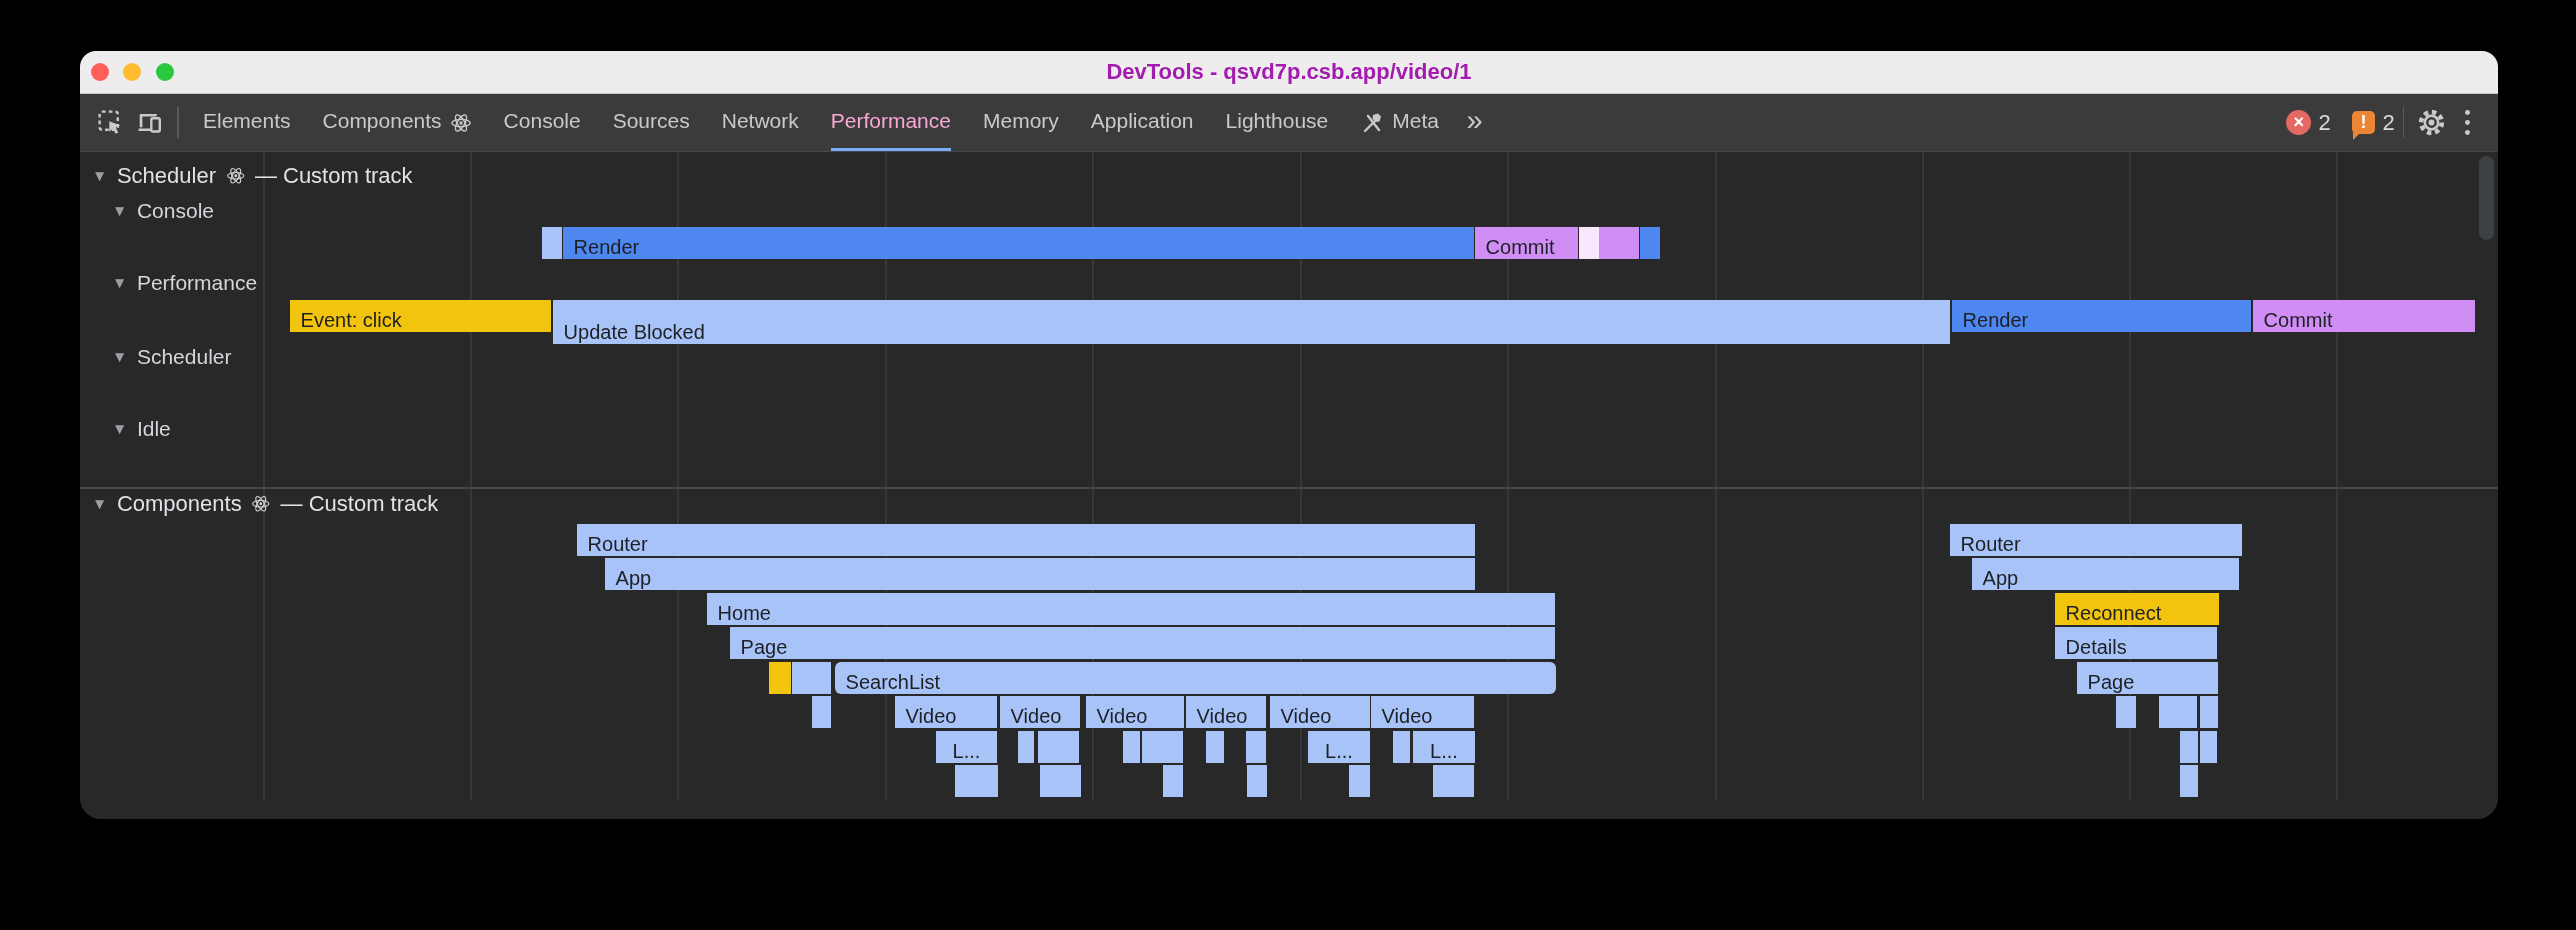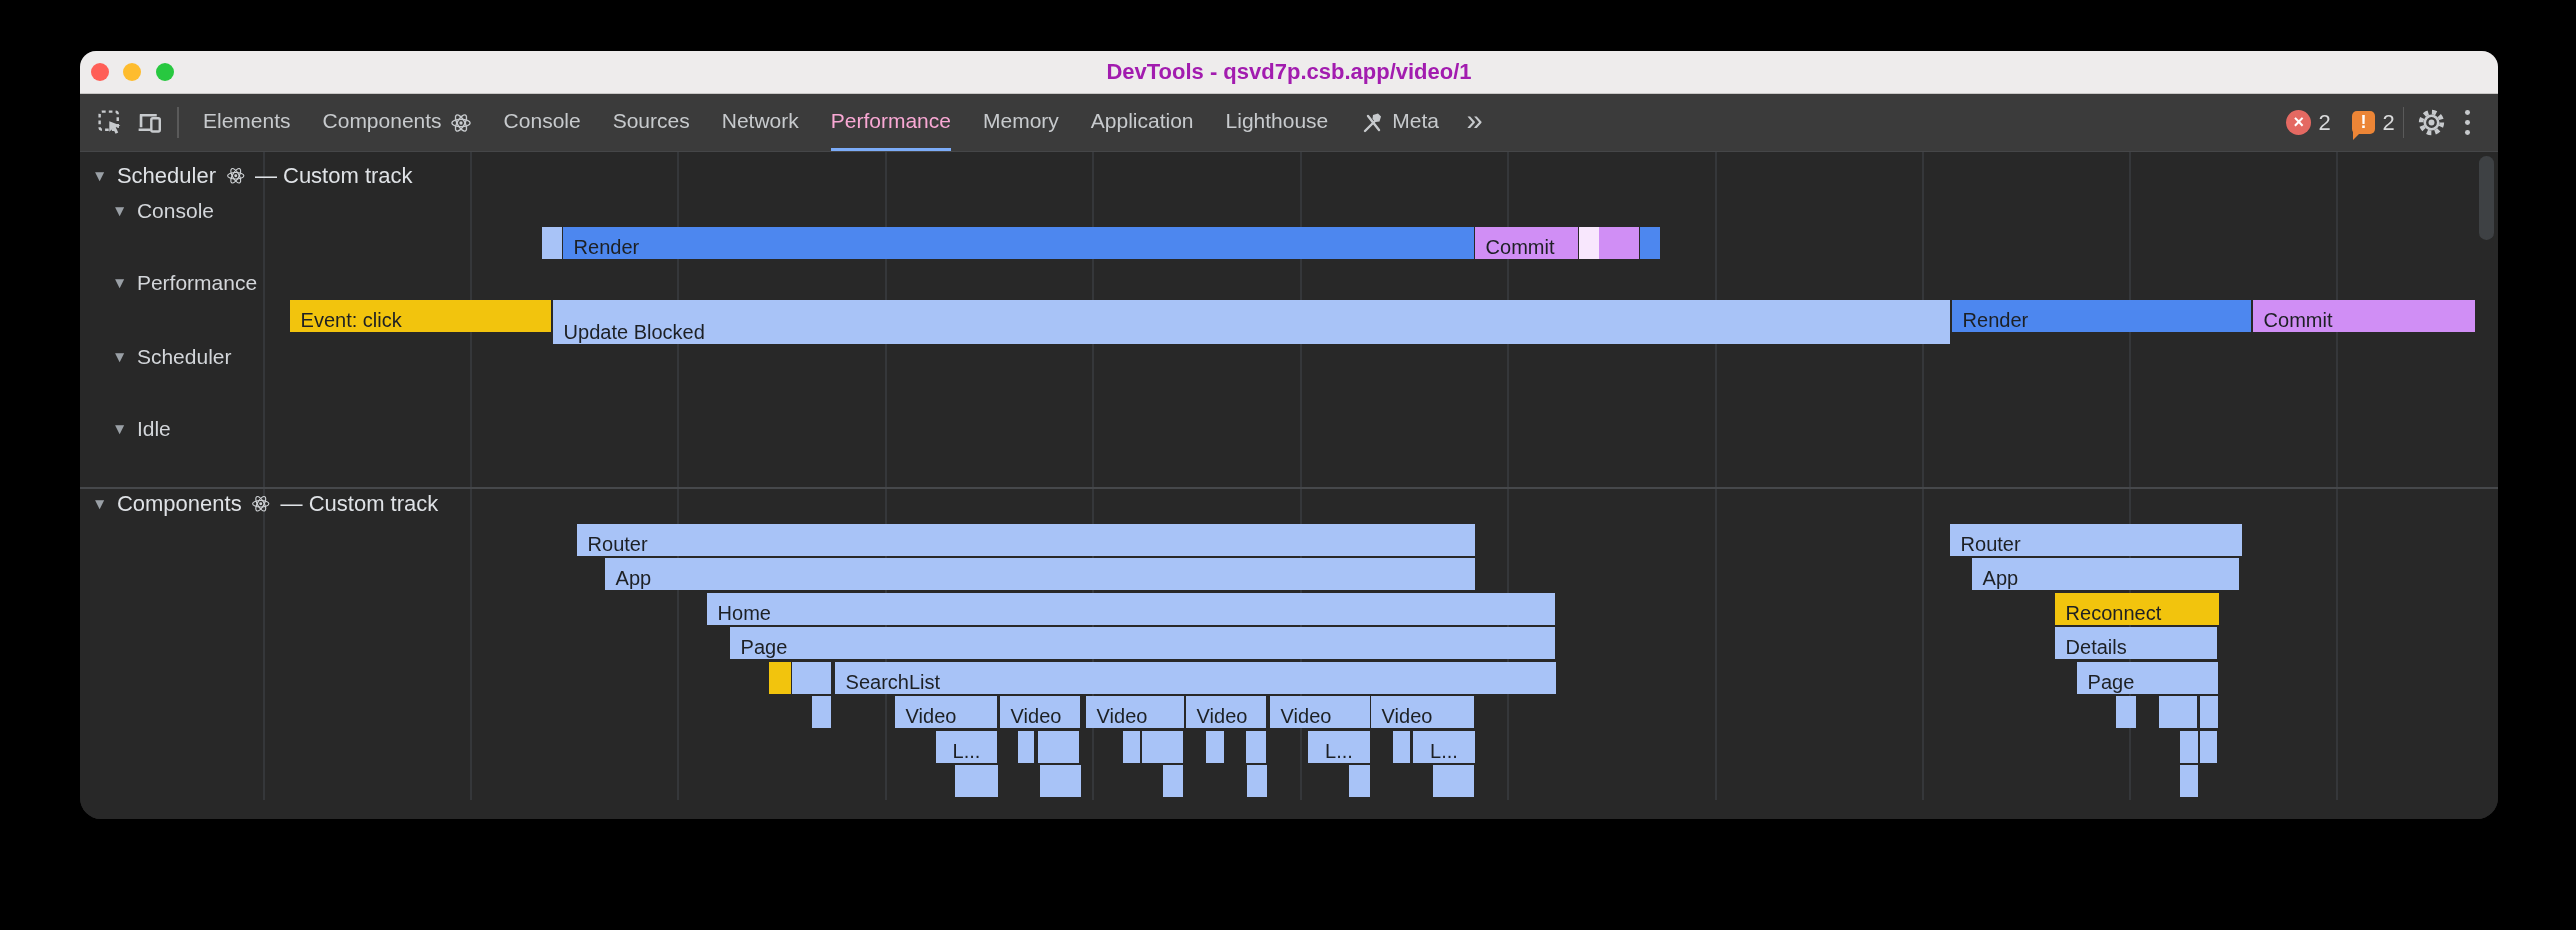--- a/index.html
+++ b/index.html
@@ -278,21 +278,21 @@
           <span class="bt">App</span>
         </div>
         <div class="bar" style="left: 627px; top: 441px; width: 848px; height: 32px; background: rgb(168, 195, 247);">
           <span class="bt">Home</span>
         </div>
         <div class="bar" style="left: 650px; top: 475px; width: 825px; height: 32px; background: rgb(168, 195, 247);">
           <span class="bt">Page</span>
         </div>
         <div class="bar" style="left: 689px; top: 510px; width: 22px; height: 32px; background: rgb(242, 196, 13);"></div>
         <div class="bar" style="left: 712px; top: 510px; width: 39px; height: 32px; background: rgb(168, 195, 247);"></div>
-        <div class="bar" style="left: 755px; top: 510px; width: 721px; height: 32px; background: rgb(168, 195, 247);">
+        <div class="bar" style="left: 755px; top: 510px; width: 721px; height: 32px; background: rgb(168, 195, 247); border-radius: 6px;">
           <span class="bt">SearchList</span>
         </div>
         <div class="bar" style="left: 732px; top: 544px; width: 18.7px; height: 32px; background: rgb(168, 195, 247);"></div>
         <div class="bar" style="left: 815px; top: 544px; width: 102px; height: 32px; background: rgb(168, 195, 247);">
           <span class="bt">Video</span>
         </div>
         <div class="bar" style="left: 920px; top: 544px; width: 80px; height: 32px; background: rgb(168, 195, 247);">
           <span class="bt">Video</span>
         </div>
         <div class="bar" style="left: 1006px; top: 544px; width: 98px; height: 32px; background: rgb(168, 195, 247);">

